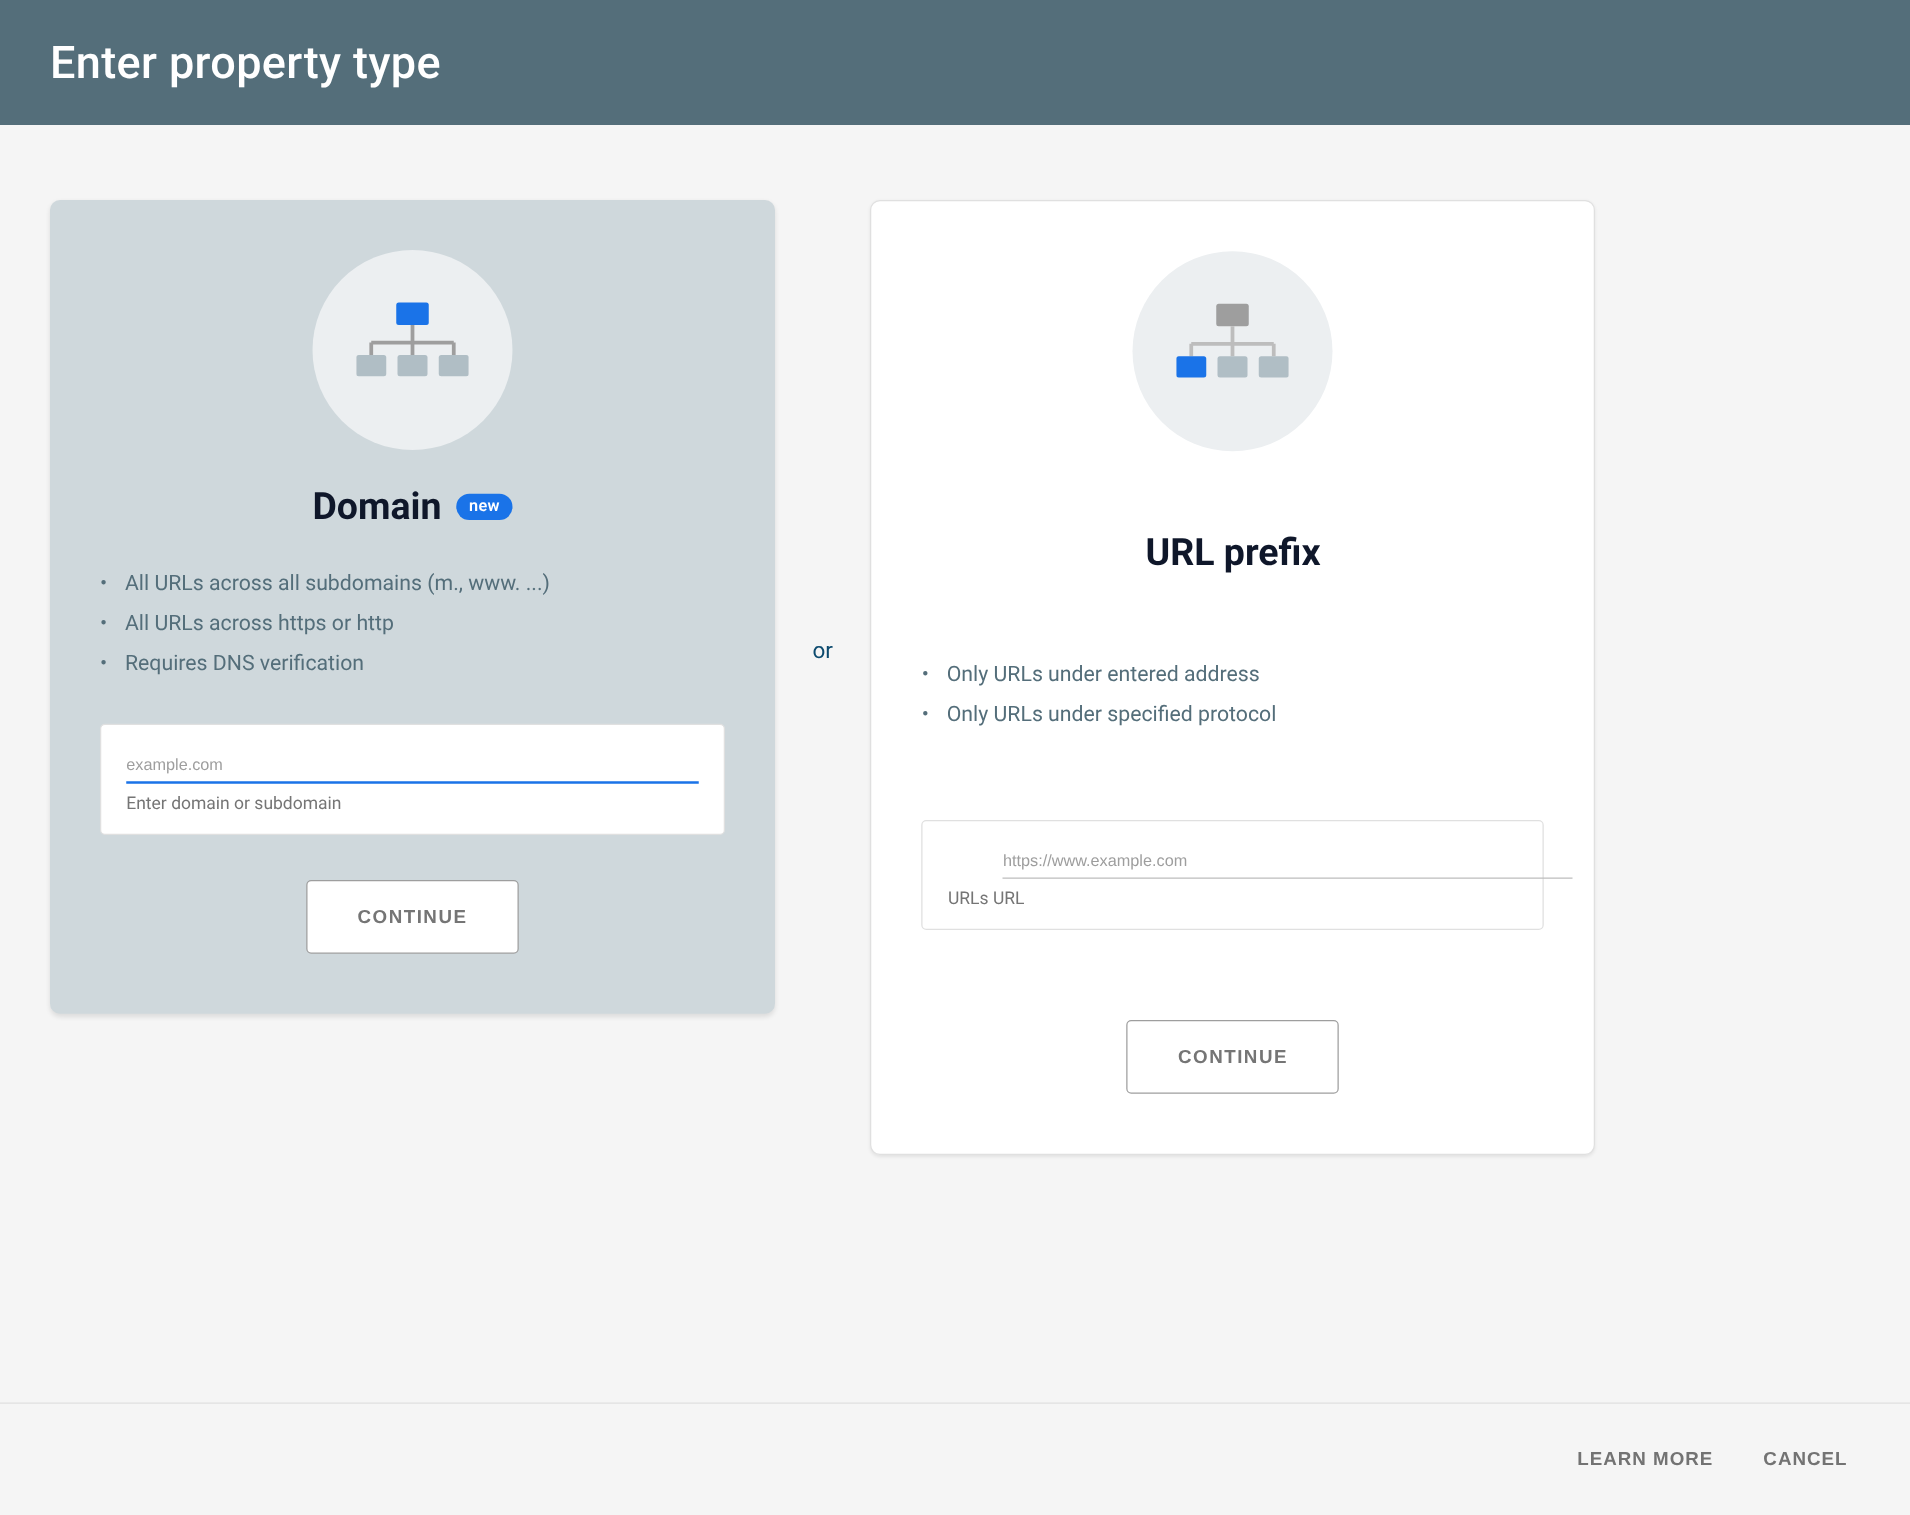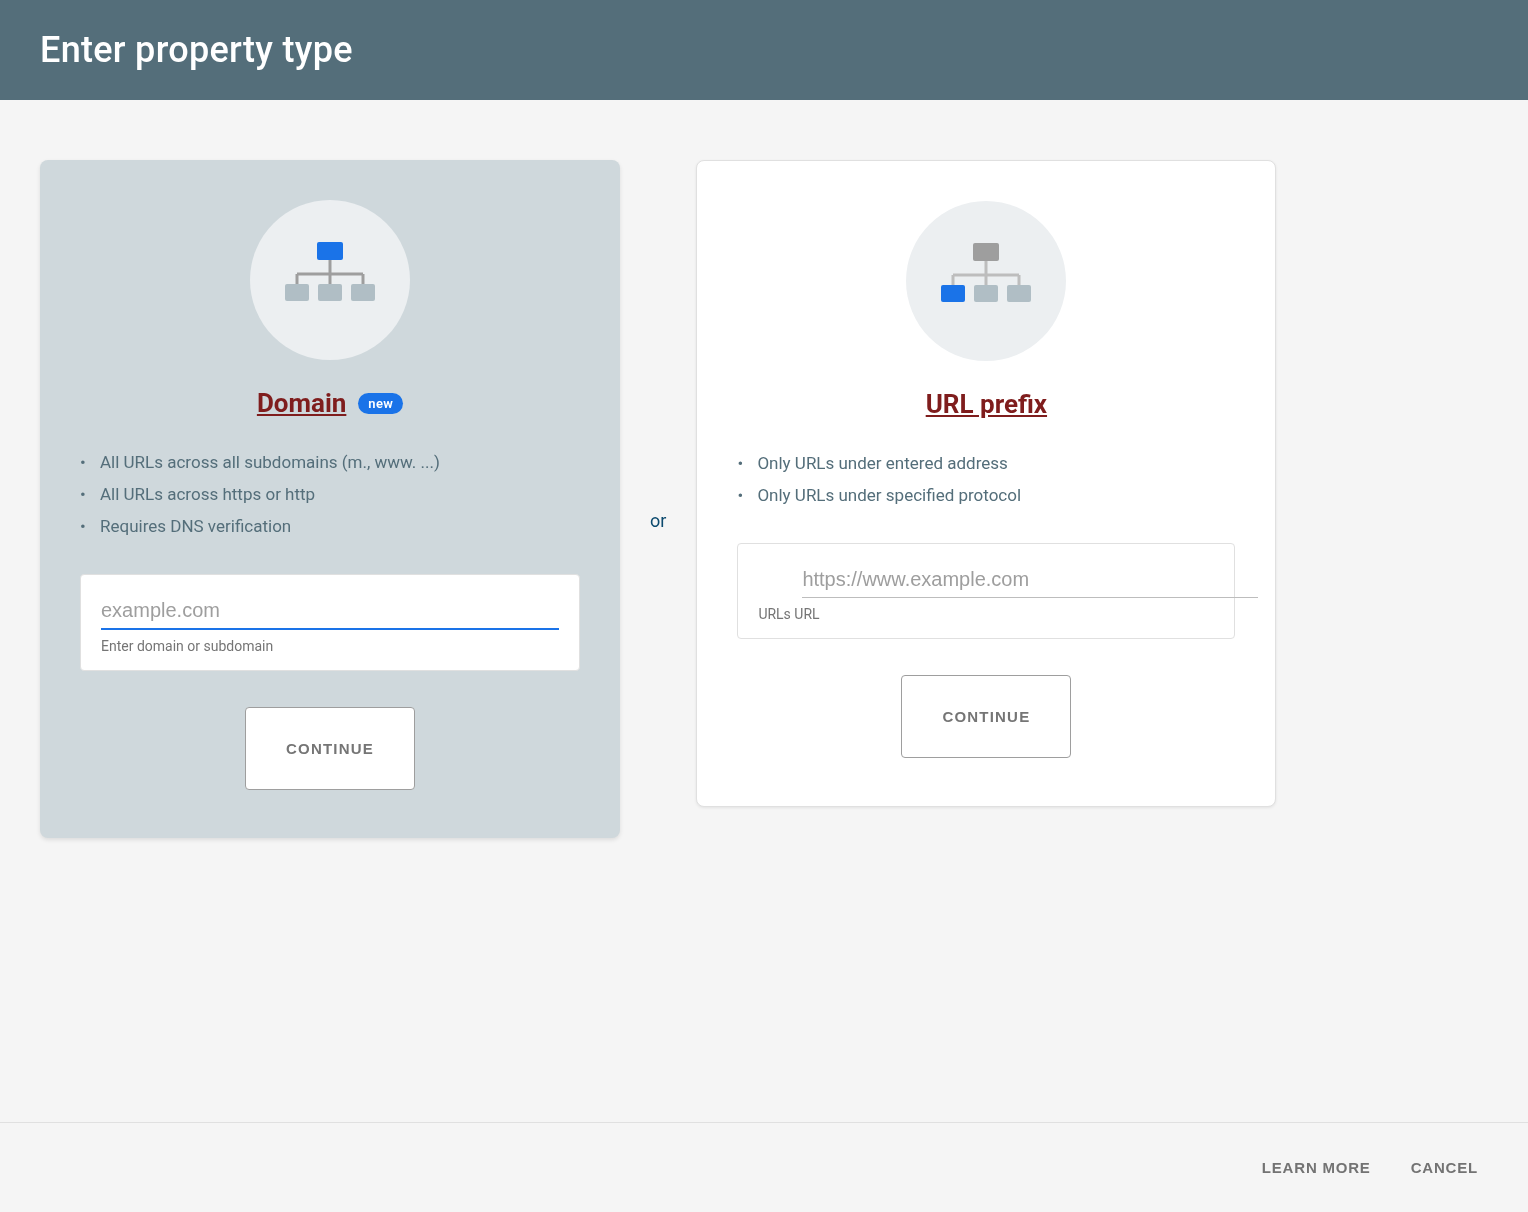--- a/index.html
+++ b/index.html
@@ -67,20 +67,21 @@
     .card-domain {
       background: #cfd8dc;
       border: none;
       box-shadow: 0 2px 4px rgba(0,0,0,0.1);
     }
 
     .card-url {
       background: #fff;
       border: 1px solid #e0e0e0;
       box-shadow: 0 1px 3px rgba(0,0,0,0.08);
+      gap: 36px;
     }
 
     
     .icon-circle {
       width: 160px;
       height: 160px;
       border-radius: 50%;
       display: flex;
       align-items: center;
       justify-content: center;
@@ -100,24 +101,23 @@
     }
 
     
     .card-title-row {
       display: flex;
       align-items: center;
       gap: 12px;
       margin-bottom: 28px;
     }
     .card-title {
-      font-size: 26px;
+      font-size: 30px;
       font-weight: 700;
-      color: #7f1d1d;
-      text-decoration: underline;
+      color: #0f172a;
     }
     .badge-new {
       background: #1a73e8;
       color: #fff;
       font-size: 13px;
       font-weight: 600;
       padding: 3px 10px;
       border-radius: 20px;
       letter-spacing: 0.3px;
     }
@@ -149,21 +149,21 @@
       border-radius: 4px;
       padding: 20px 20px 16px 20px;
       margin-bottom: 36px;
     }
 
     .input-field {
       width: 100%;
       border: none;
       border-bottom: 2px solid #1a73e8;
       outline: none;
-      font-size: 20px;
+      font-size: 13px;
       color: #333;
       padding: 4px 0 6px 0;
       background: transparent;
       margin-bottom: 8px;
     }
 
     .input-field-url {
       border-bottom: 1px solid #bdbdbd;
       margin-left: 44px;
     }
@@ -175,21 +175,21 @@
     .input-helper {
       font-size: 14px;
       color: #757575;
     }
 
     
     .continue-button {
       border: 1px solid #9e9e9e;
       background: #fff;
       border-radius: 4px;
-      padding: 32px 40px;
+      padding: 20px 40px;
       font-size: 15px;
       font-weight: 600;
       color: #757575;
       letter-spacing: 1.2px;
       cursor: pointer;
       text-transform: uppercase;
     }
 
     
     .footer {

